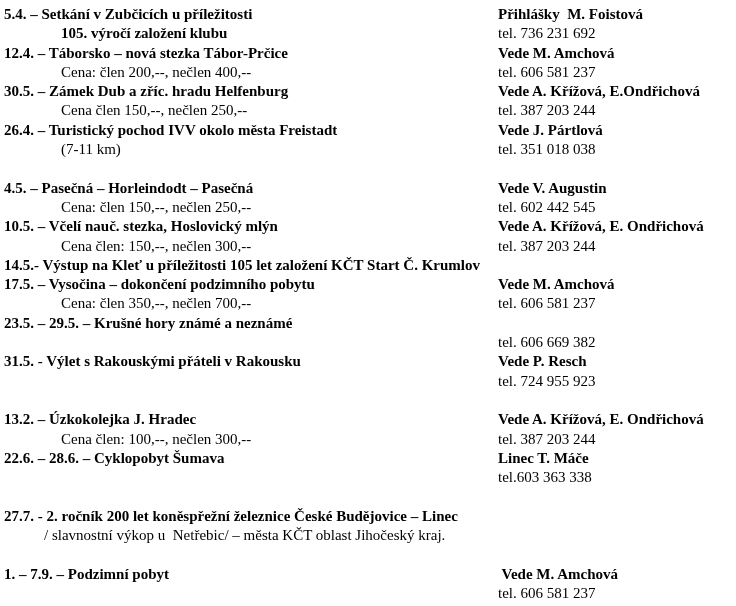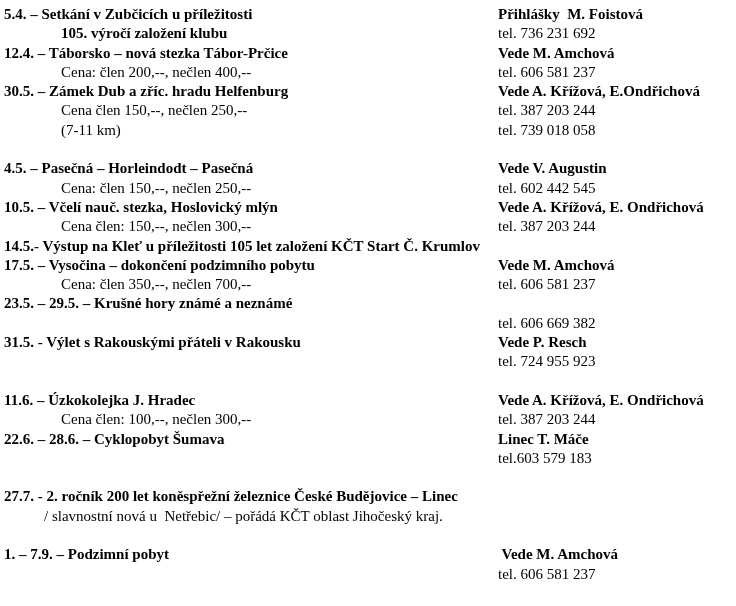--- a/index.html
+++ b/index.html
@@ -44,38 +44,39 @@
 <body>
 
 <div class="page">
   <div id="rows-container">
       <div class="row"><span class="cell left b">5.4. – Setkání v Zubčicích u příležitosti</span><span class="cell right b">Přihlášky  M. Foistová</span></div>
       <div class="row"><span class="cell ind1 b">105. výročí založení klubu</span><span class="cell right">tel. 736 231 692</span></div>
       <div class="row"><span class="cell left b">12.4. – Táborsko – nová stezka Tábor-Prčice</span><span class="cell right b">Vede M. Amchová</span></div>
       <div class="row"><span class="cell ind1">Cena: člen 200,--, nečlen 400,--</span><span class="cell right">tel. 606 581 237</span></div>
       <div class="row"><span class="cell left b">30.5. – Zámek Dub a zříc. hradu Helfenburg</span><span class="cell right b">Vede A. Křížová, E.Ondřichová</span></div>
       <div class="row"><span class="cell ind1">Cena člen 150,--, nečlen 250,--</span><span class="cell right">tel. 387 203 244</span></div>
-      <div class="row"><span class="cell ind1">(7-11 km)</span><span class="cell right">tel. 739 018 058</span></div>
+      <div class="row"><span class="cell left b">26.4. – Turistický pochod IVV okolo města Freistadt</span><span class="cell right b">Vede J. Pártlová</span></div>
+      <div class="row"><span class="cell ind1">(7-11 km)</span><span class="cell right">tel. 351 018 038</span></div>
       <div class="row"></div>
       <div class="row"><span class="cell left b">4.5. – Pasečná – Horleindodt – Pasečná</span><span class="cell right b">Vede V. Augustin</span></div>
       <div class="row"><span class="cell ind1">Cena: člen 150,--, nečlen 250,--</span><span class="cell right">tel. 602 442 545</span></div>
       <div class="row"><span class="cell left b">10.5. – Včelí nauč. stezka, Hoslovický mlýn</span><span class="cell right b">Vede A. Křížová, E. Ondřichová</span></div>
       <div class="row"><span class="cell ind1">Cena člen: 150,--, nečlen 300,--</span><span class="cell right">tel. 387 203 244</span></div>
       <div class="row"><span class="cell left b">14.5.- Výstup na Kleť u příležitosti 105 let založení KČT Start Č. Krumlov</span></div>
       <div class="row"><span class="cell left b">17.5. – Vysočina – dokončení podzimního pobytu</span><span class="cell right b">Vede M. Amchová</span></div>
       <div class="row"><span class="cell ind1">Cena: člen 350,--, nečlen 700,--</span><span class="cell right">tel. 606 581 237</span></div>
       <div class="row"><span class="cell left b">23.5. – 29.5. – Krušné hory známé a neznámé</span></div>
       <div class="row"><span class="cell right">tel. 606 669 382</span></div>
       <div class="row"><span class="cell left b">31.5. - Výlet s Rakouskými přáteli v Rakousku</span><span class="cell right b">Vede P. Resch</span></div>
       <div class="row"><span class="cell right">tel. 724 955 923</span></div>
       <div class="row"></div>
-      <div class="row"><span class="cell left b">11.6. – Úzkokolejka J. Hradec</span><span class="cell right b">Vede A. Křížová, E. Ondřichová</span></div>
+      <div class="row"><span class="cell left b">13.2. – Úzkokolejka J. Hradec</span><span class="cell right b">Vede A. Křížová, E. Ondřichová</span></div>
       <div class="row"><span class="cell ind1">Cena člen: 100,--, nečlen 300,--</span><span class="cell right">tel. 387 203 244</span></div>
       <div class="row"><span class="cell left b">22.6. – 28.6. – Cyklopobyt Šumava</span><span class="cell right b">Linec T. Máče</span></div>
-      <div class="row"><span class="cell right">tel.603 579 183</span></div>
+      <div class="row"><span class="cell right">tel.603 363 338</span></div>
       <div class="row"></div>
       <div class="row"><span class="cell left b">27.7. - 2. ročník 200 let koněspřežní železnice České Budějovice – Linec</span></div>
-      <div class="row"><span class="cell ind2">/ slavnostní nová u  Netřebic/ – pořádá KČT oblast Jihočeský kraj.</span></div>
+      <div class="row"><span class="cell ind2">/ slavnostní výkop u  Netřebic/ – města KČT oblast Jihočeský kraj.</span></div>
       <div class="row"></div>
       <div class="row"><span class="cell left b">1. – 7.9. – Podzimní pobyt</span><span class="cell right b"> Vede M. Amchová</span></div>
       <div class="row"><span class="cell right">tel. 606 581 237</span></div>
     </div>
 </div>
 
 </body></html>

